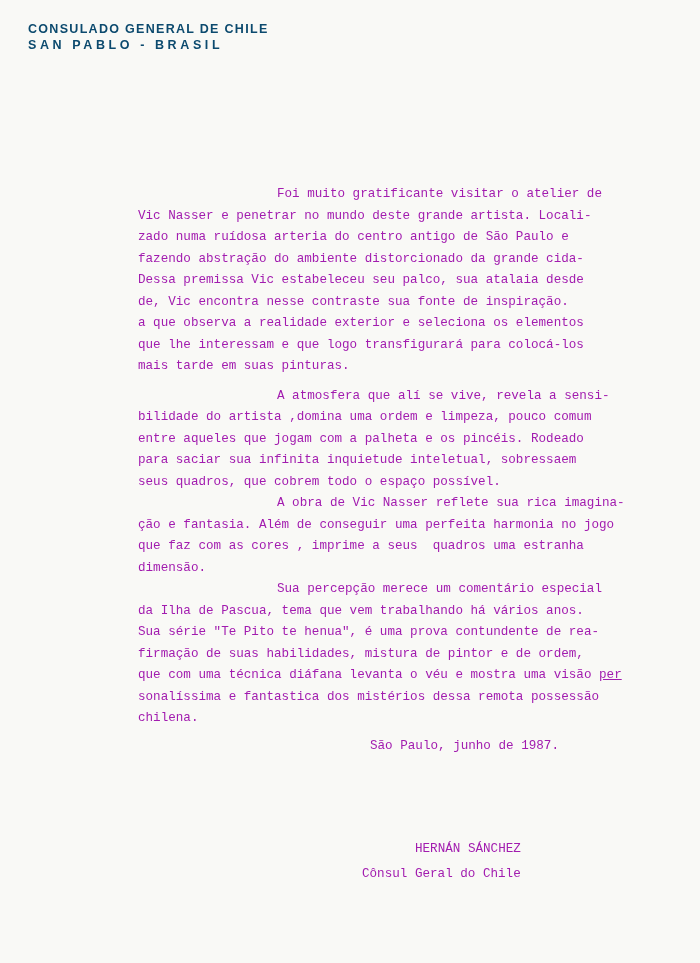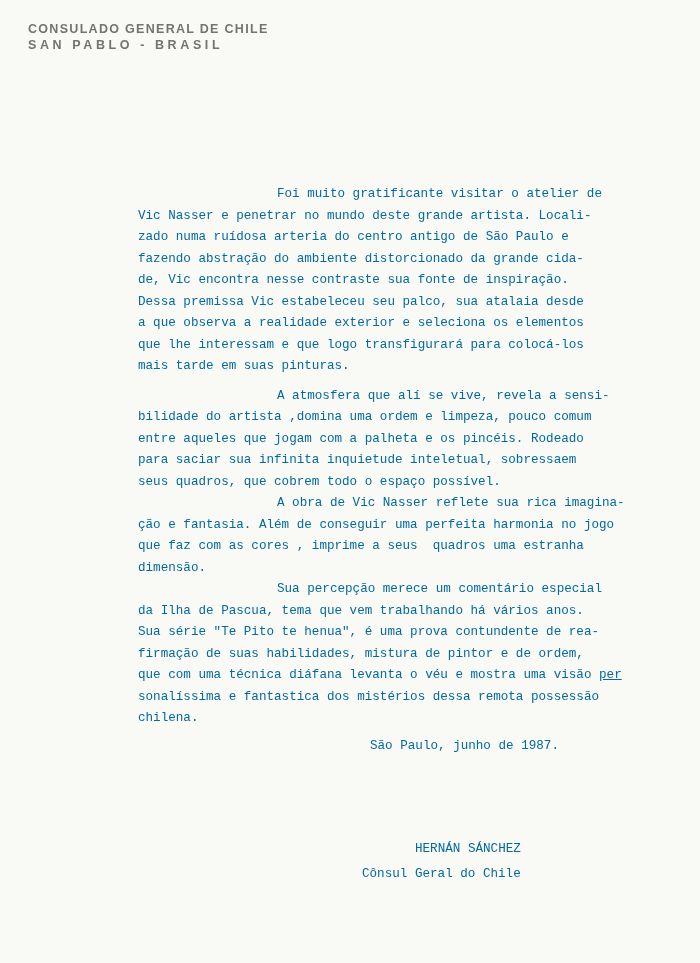--- a/index.html
+++ b/index.html
@@ -6,32 +6,32 @@
   .page{
     position:relative;
     width:700px;height:963px;
     background:#f9f9f6;
     overflow:hidden;
     color:#272727;
   }
   .letterhead{
     position:absolute;top:21px;left:28px;
     font-family:"Liberation Sans",sans-serif;
-    font-weight:bold;color:#737373;
+    font-weight:bold;color:#0c4a6e;
   }
   .letterhead .lh1{
     font-size:12.5px;letter-spacing:1.3px;line-height:16px;white-space:pre;
   }
   .letterhead .lh2{
     font-size:12.5px;letter-spacing:3.6px;line-height:16px;white-space:pre;
   }
   .body-text{
     position:absolute;top:184px;left:138px;width:500px;
     font-family:"Liberation Mono","DejaVu Sans Mono",monospace;
-    font-size:12.6px;line-height:21.5px;color:#0369a1;
+    font-size:12.6px;line-height:21.5px;color:#a21caf;
   }
   .line{white-space:pre;}
   .indent{text-indent:139px;}
   .para-gap{margin-bottom:8px;}
   .u{text-decoration:underline;}
   .dateline{
     margin-top:6px;
     padding-left:232px;
     white-space:pre;
   }
@@ -52,22 +52,22 @@
     <div class="lh2">SAN PABLO - BRASIL</div>
   </div>
 
   <div class="body-text">
 
     <div class="para para-gap">
       <div class="line indent">Foi muito gratificante visitar o atelier de</div>
       <div class="line">Vic Nasser e penetrar no mundo deste grande artista. Locali-</div>
       <div class="line">zado numa ruídosa arteria do centro antigo de São Paulo e</div>
       <div class="line">fazendo abstração do ambiente distorcionado da grande cida-</div>
+      <div class="line">Dessa premissa Vic estabeleceu seu palco, sua atalaia desde</div>
       <div class="line">de, Vic encontra nesse contraste sua fonte de inspiração.</div>
-      <div class="line">Dessa premissa Vic estabeleceu seu palco, sua atalaia desde</div>
       <div class="line">a que observa a realidade exterior e seleciona os elementos</div>
       <div class="line">que lhe interessam e que logo transfigurará para colocá-los</div>
       <div class="line">mais tarde em suas pinturas.</div>
     </div>
 
     <div class="para">
       <div class="line indent">A atmosfera que alí se vive, revela a sensi-</div>
       <div class="line">bilidade do artista ,domina uma ordem e limpeza, pouco comum</div>
       <div class="line">entre aqueles que jogam com a palheta e os pincéis. Rodeado</div>
       <div class="line">para saciar sua infinita inquietude inteletual, sobressaem</div>

